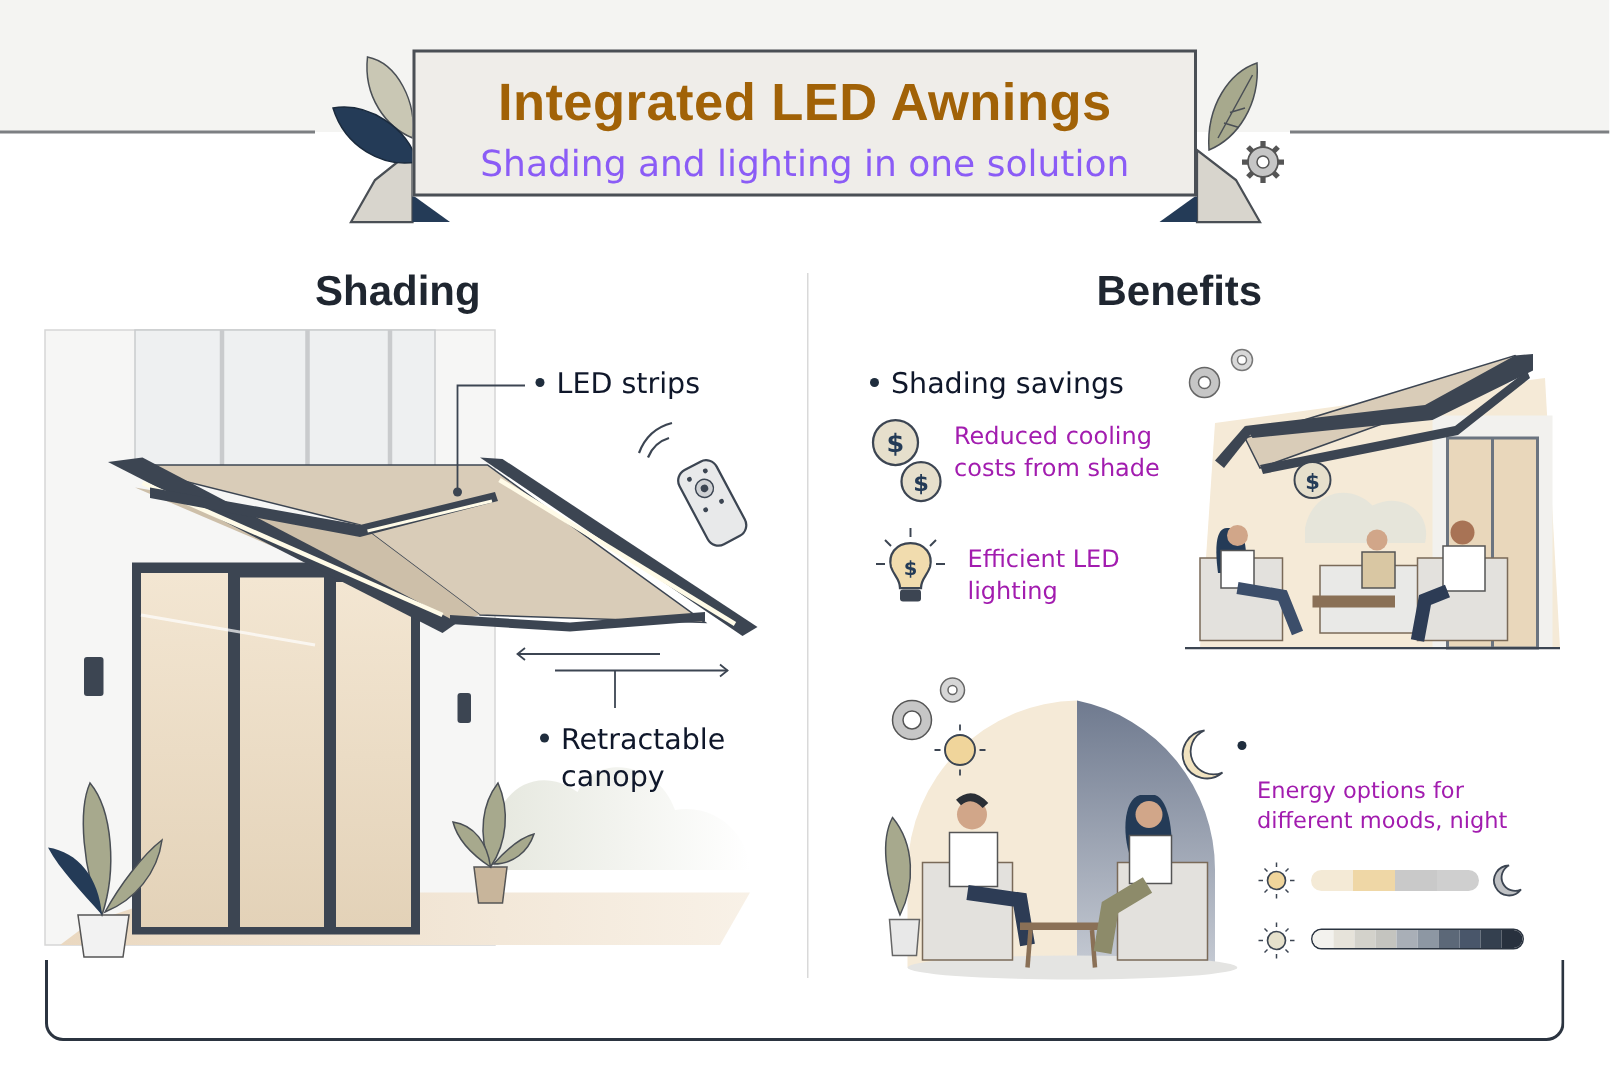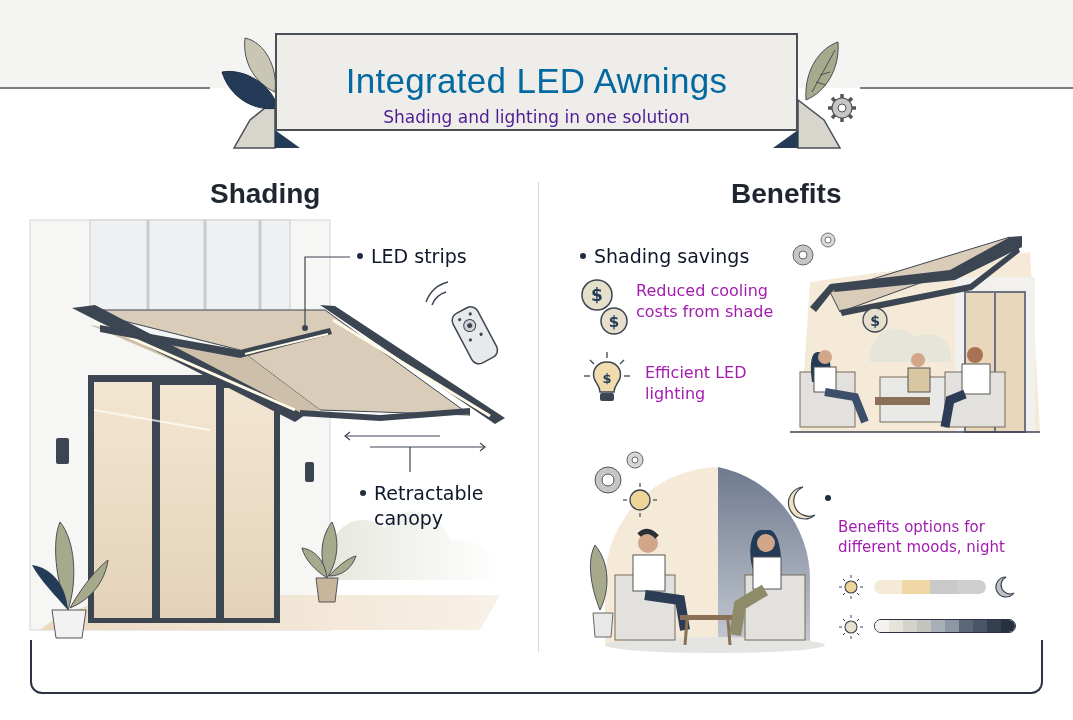--- a/index.html
+++ b/index.html
@@ -7,22 +7,22 @@
   body { font-family: "DejaVu Sans", "Liberation Sans", sans-serif; color: #1f2630; position: relative; }
 
   .top-band { position: absolute; left: 0; top: 0; width: 1073px; height: 88px; background: #f4f4f2; }
   .top-line { position: absolute; top: 87px; height: 2px; background: #7c7f82; }
   .top-line.left { left: 0; width: 210px; }
   .top-line.right { left: 860px; width: 213px; }
 
   
   .banner-wrap { position: absolute; left: 220px; top: 30px; width: 640px; height: 120px; }
   .banner { position: absolute; left: 55px; top: 3px; width: 523px; height: 98px; background: #efede9; border: 2px solid #4a4f55; text-align: center; }
-  .banner-title { font-family: "Liberation Sans", sans-serif; font-weight: normal; font-size: 35px; color: #0369a1; margin-top: 26px; letter-spacing: 0.3px; }
-  .banner-sub { font-size: 17px; color: #4c1d95; margin-top: 6px; }
+  .banner-title { font-family: "Liberation Sans", sans-serif; font-weight: bold; font-size: 35px; color: #a16207; margin-top: 14px; letter-spacing: 0.3px; }
+  .banner-sub { font-size: 24px; color: #8b5cf6; margin-top: 6px; }
 
   .divider-v { position: absolute; left: 538px; top: 182px; width: 1px; height: 470px; background: #d9d9d9; }
 
   .section-title { position: absolute; font-family: "Liberation Sans", sans-serif; font-weight: bold; font-size: 28px; color: #1f2630; }
 
   .callout { position: absolute; font-size: 19px; color: #0f172a; line-height: 25px; }
   .callout .dot { display: inline-block; width: 6px; height: 6px; border-radius: 50%; background: #1f2d3d; margin-right: 8px; vertical-align: middle; position: relative; top: -2px; }
   .desc { position: absolute; font-size: 16px; color: #a21caf; line-height: 21px; }
 
   .bottom-frame { position: absolute; left: 30px; top: 640px; width: 1013px; height: 54px; border: 2px solid #2b3440; border-top: none; border-radius: 0 0 12px 12px; }
@@ -308,21 +308,21 @@
   <path d="M195,85 C183,88 183,115 190,130 L215,130 C218,115 215,88 205,85 Z" fill="#243b57"></path>
   <circle cx="201" cy="98" r="9" fill="#d1a689"></circle>
   <rect x="188" y="112" width="28" height="32" fill="#fff" stroke="#555"></rect>
   <path d="M200,145 L175,160 L170,190" stroke="#8d8b6a" stroke-width="12" fill="none"></path>
 </svg>
 
 <div class="callout" style="left:825px;top:486px;">
   <span class="dot"></span>
 </div>
 <div class="desc" style="left:838px;top:517px;font-size:15px;line-height:20px;">
-  <div>Benefits options for</div>
+  <div>Energy options for</div>
   <div>different moods, night</div>
 </div>
 
 <svg class="abs" style="left:838px;top:574px" width="26" height="26">
   <circle cx="13" cy="13" r="6" fill="#f0d59b" stroke="#3c4552" stroke-width="1.1"></circle>
   <g stroke="#3c4552" stroke-width="1">
       <line x1="13" y1="1" x2="13" y2="4"></line>
       <line x1="13" y1="22" x2="13" y2="25"></line>
       <line x1="1" y1="13" x2="4" y2="13"></line>
       <line x1="22" y1="13" x2="25" y2="13"></line>

